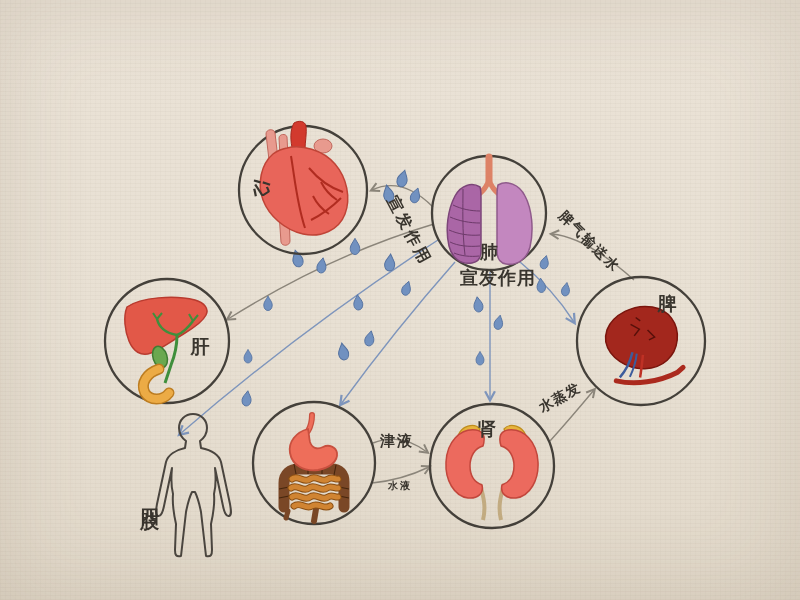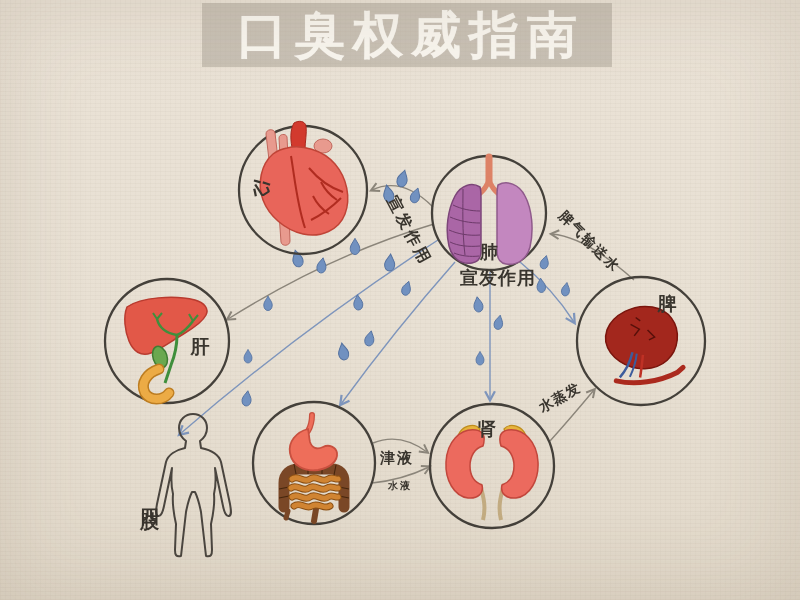--- a/index.html
+++ b/index.html
@@ -41,31 +41,28 @@
     writing-mode:vertical-rl;text-orientation:upright;letter-spacing:3px;
     transform:translate(-50%,-50%);
   }
   .lbl-disp-below{left:498px;top:278px;font-size:18px;letter-spacing:1px;}
   .lbl-disp-diag{left:409px;top:231px;font-size:16px;letter-spacing:3px;
     transform:translate(-50%,-50%) rotate(62deg);}
   .lbl-spleen-lung{left:589px;top:242px;font-size:14px;letter-spacing:2px;
     transform:translate(-50%,-50%) rotate(45deg);}
   .lbl-evap{left:560px;top:398px;font-size:14px;letter-spacing:1px;
     transform:translate(-50%,-50%) rotate(-29deg);}
-  .lbl-jinye{left:397px;top:458px;font-size:15px;letter-spacing:2px;}
+  .lbl-jinye{left:397px;top:441px;font-size:15px;letter-spacing:2px;}
   .lbl-shuiye{left:400px;top:486px;font-size:10px;letter-spacing:2px;}
 </style>
 </head>
 <body>
 
 <div class="stage">
 
-  <div class="title-band">
-    <span>口臭权威指南</span>
-  </div>
 
   <svg width="800" height="600" viewBox="0 0 800 600">
     <defs>
       <marker id="ah-gray" viewBox="0 0 10 10" refX="7" refY="5" markerWidth="9" markerHeight="9" orient="auto-start-reverse">
         <path d="M1.5,1.5 L8,5 L1.5,8.5" fill="none" stroke="#8b857a" stroke-width="1.6"></path>
       </marker>
       <marker id="ah-blue" viewBox="0 0 10 10" refX="7" refY="5" markerWidth="10" markerHeight="10" orient="auto-start-reverse">
         <path d="M1.5,1.5 L8,5 L1.5,8.5" fill="none" stroke="#7e95bc" stroke-width="1.6"></path>
       </marker>
       <path id="drop" d="M0,-7 C2,-3 5,0 5,3.5 C5,7.5 2.8,10 0,10 C-2.8,10 -5,7.5 -5,3.5 C-5,0 -2,-3 0,-7 Z"></path>

